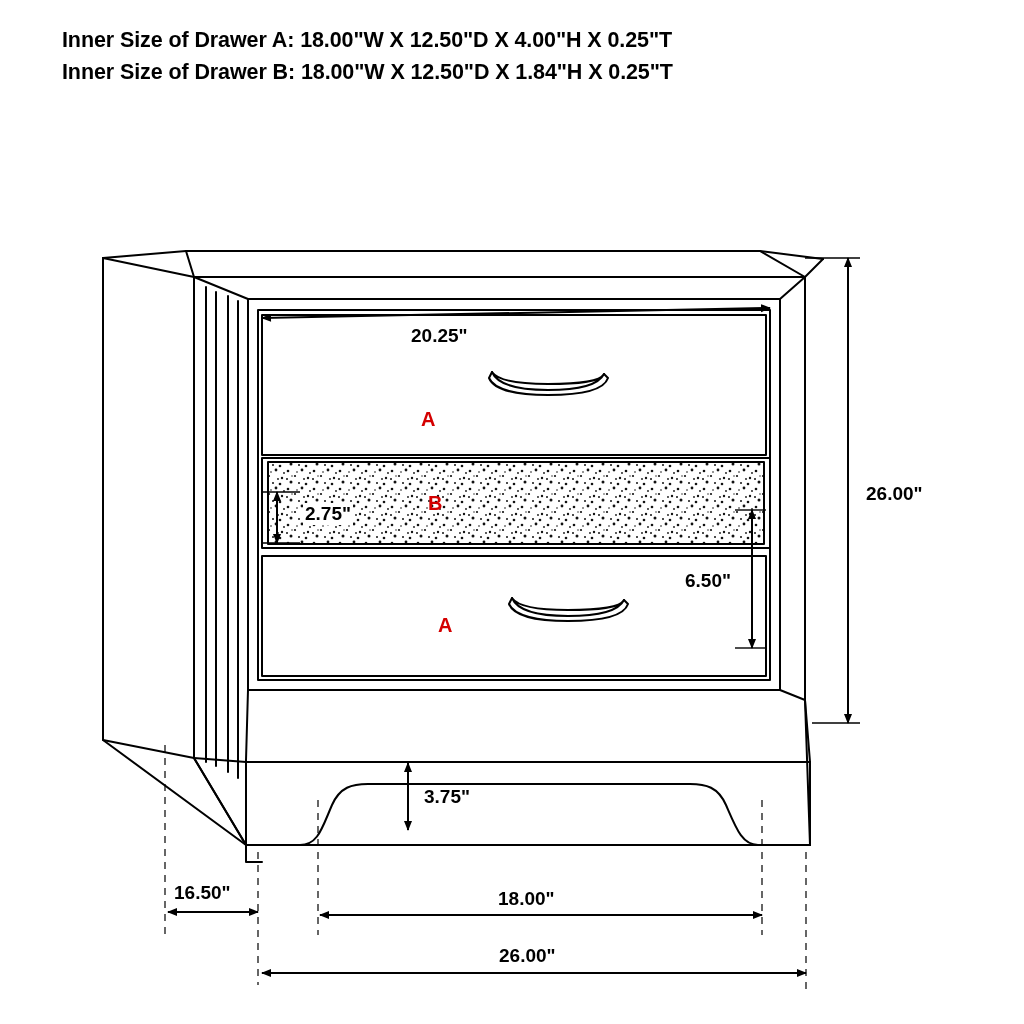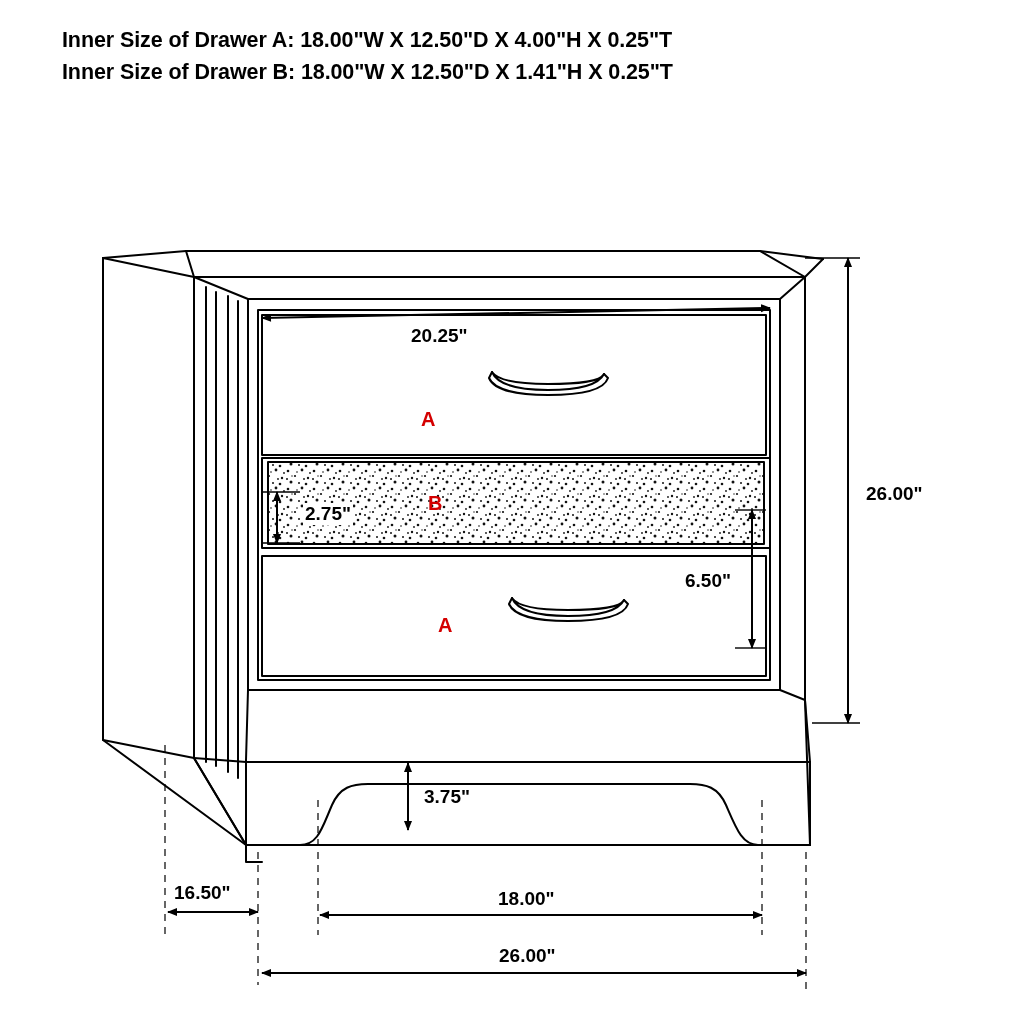--- a/index.html
+++ b/index.html
@@ -58,21 +58,21 @@
     background: #ffffff;
     padding: 0 2px;
   }
 </style>
 </head>
 <body>
 
 <div id="stage">
 
   <div class="header-line" id="hdr1">Inner Size of Drawer A: 18.00"W X 12.50"D X 4.00"H X 0.25"T</div>
-  <div class="header-line" id="hdr2">Inner Size of Drawer B: 18.00"W X 12.50"D X 1.41"H X 0.25"T</div>
+  <div class="header-line" id="hdr2">Inner Size of Drawer B: 18.00"W X 12.50"D X 1.84"H X 0.25"T</div>
 
   <svg class="diagram" viewBox="0 0 1024 1024">
     <defs>
       <marker id="arrowEnd" markerWidth="11" markerHeight="11" refX="9" refY="4" orient="auto" markerUnits="userSpaceOnUse">
         <path d="M0,0 L10,4 L0,8 z" fill="#000"></path>
       </marker>
       <marker id="arrowStart" markerWidth="11" markerHeight="11" refX="1" refY="4" orient="auto" markerUnits="userSpaceOnUse">
         <path d="M10,0 L0,4 L10,8 z" fill="#000"></path>
       </marker>
       <pattern id="speckle" width="26" height="18" patternUnits="userSpaceOnUse">

